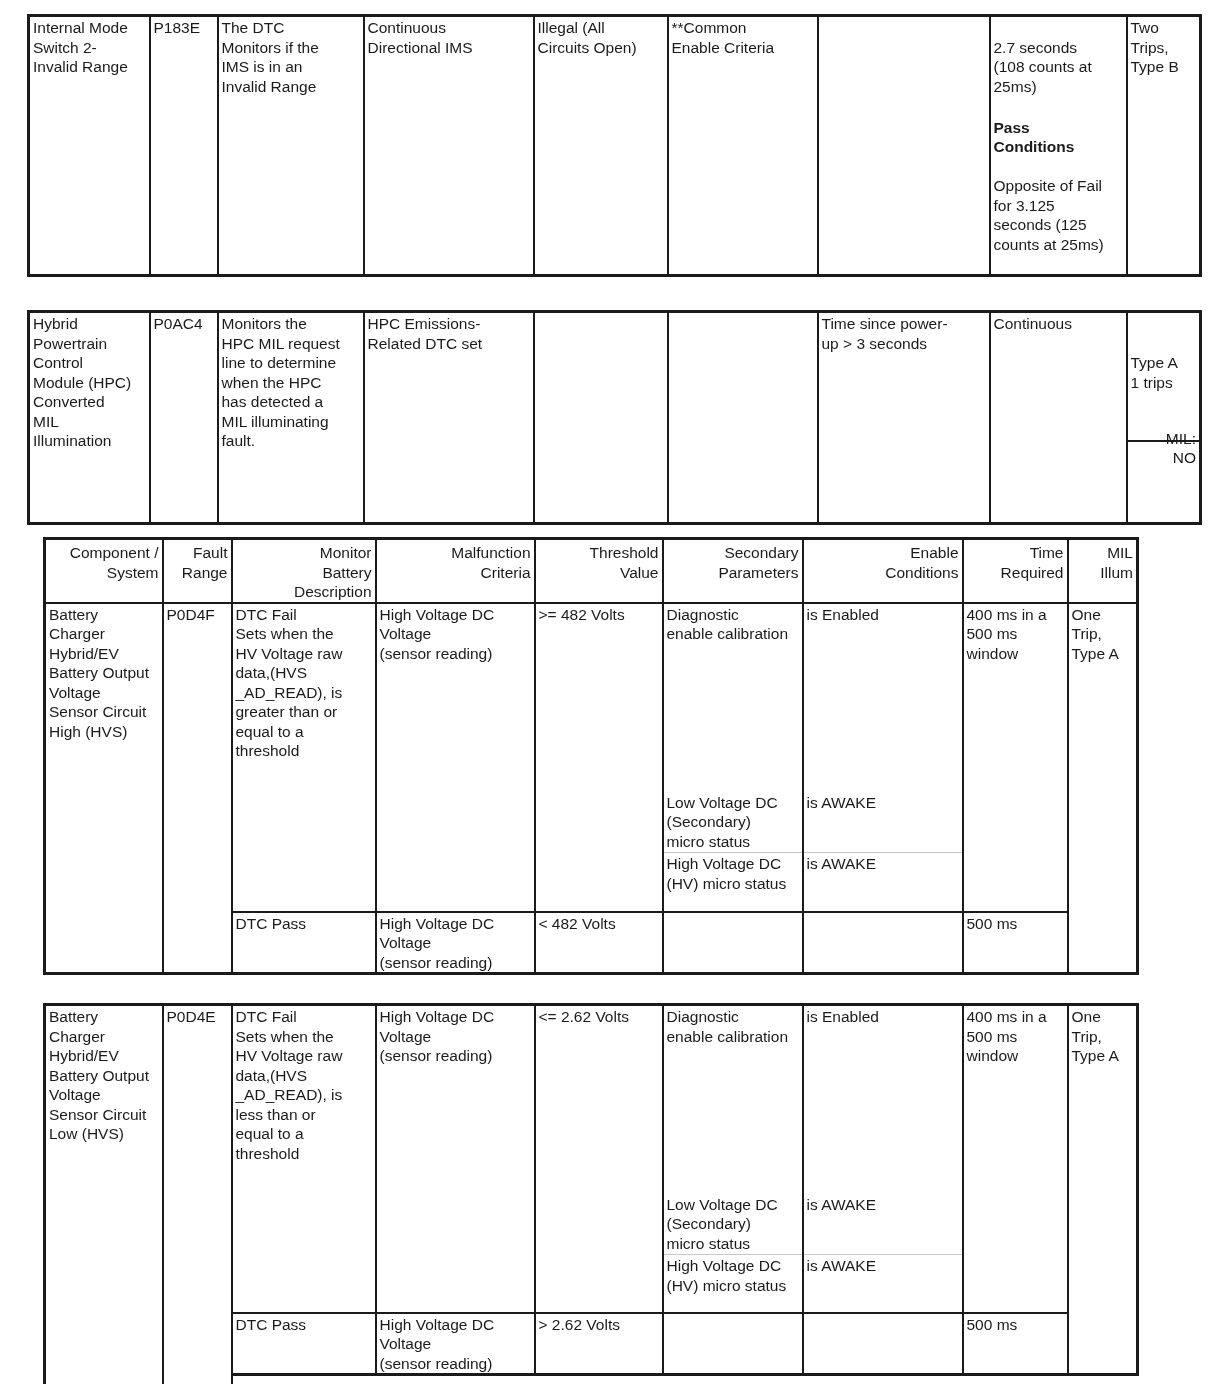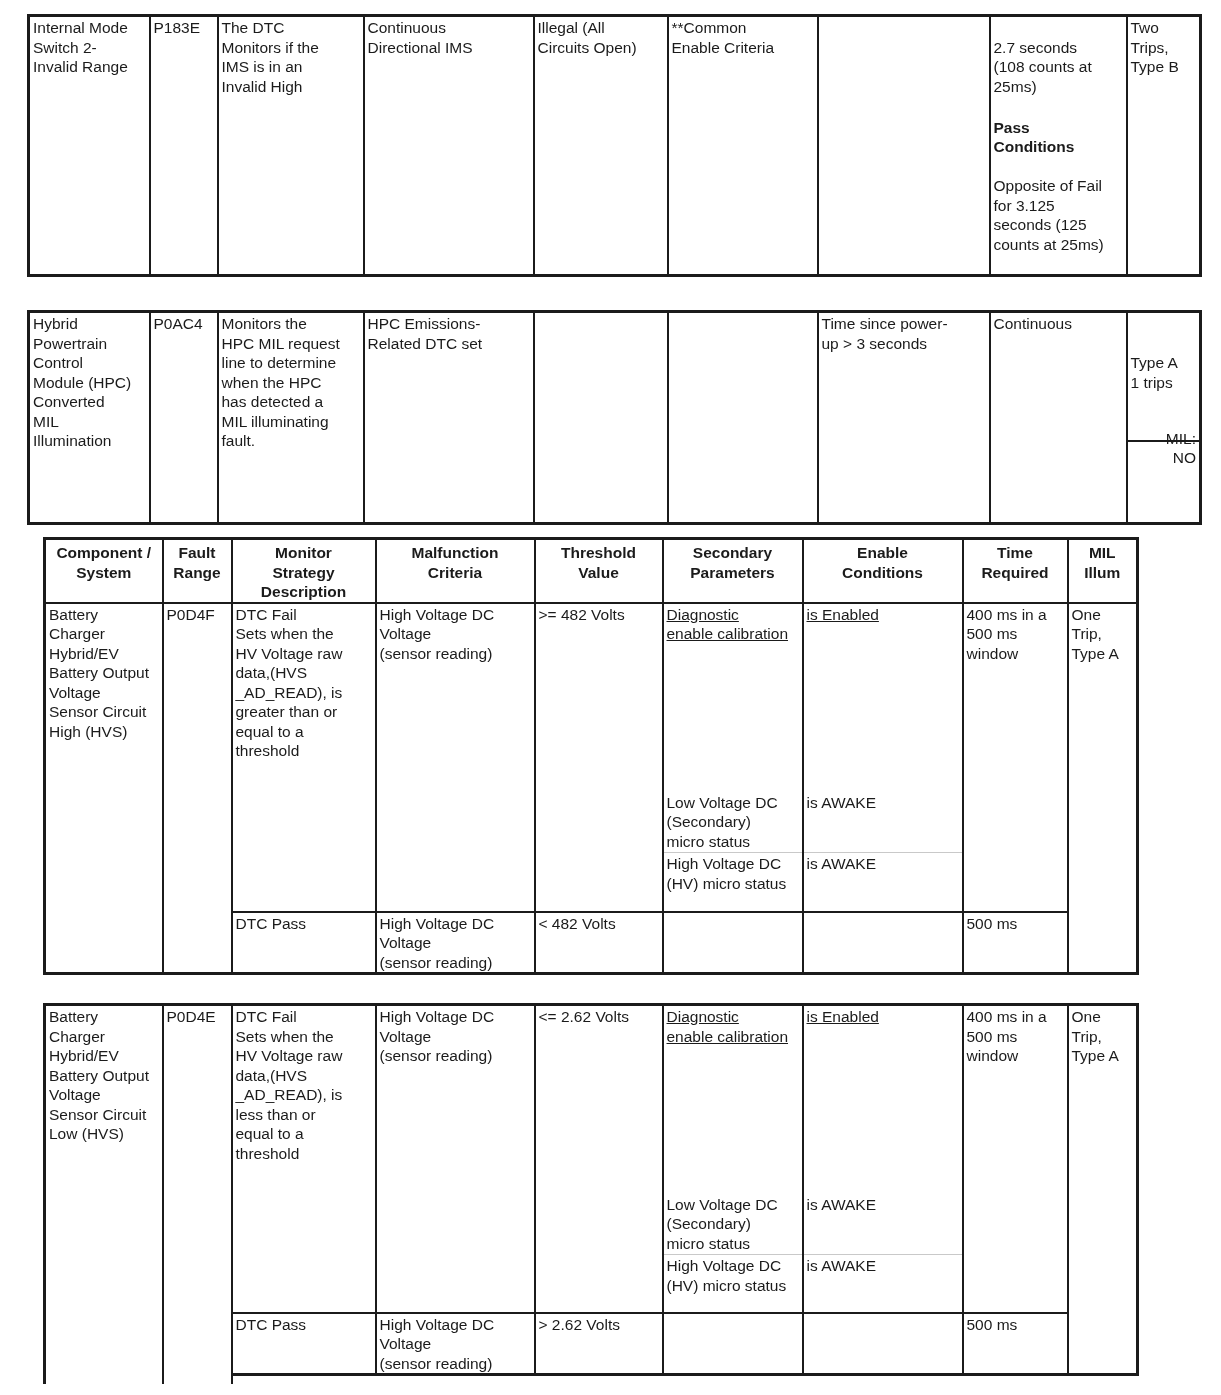--- a/index.html
+++ b/index.html
@@ -24,26 +24,26 @@
   .dtc td, .dtc th {
     border: 2px solid #1b1b1b;
     vertical-align: top;
     padding: 1px 3px 0 3px;
     white-space: pre-line;
     overflow: hidden;
     text-align: left;
     font-weight: normal;
   }
   .dtc th {
-    font-weight: bold;
-    text-align: center;
+    font-weight: normal;
+    text-align: right;
     padding-top: 3px;
   }
   
-  .nb { border-bottom: 0 !important; text-decoration: underline; }
+  .nb { border-bottom: 0 !important; }
   .nt { border-top: 0 !important; }
   .gb { border-bottom: 1px solid #c9c9c9 !important; }
   .gt { border-top: 1px solid #c9c9c9 !important; }
   
   .ot { border-top: 3px solid #1b1b1b !important; }
   .ol { border-left: 3px solid #1b1b1b !important; }
   .or { border-right: 3px solid #1b1b1b !important; }
   .ob { border-bottom: 3px solid #1b1b1b !important; }
   .cut { border-bottom: 0 !important; }
   .stub { border: 0 !important; }
@@ -73,21 +73,21 @@
     </colgroup>
     <tbody>
         <tr style="height:246px">
       <td>Internal Mode
 Switch 2-
 Invalid Range</td>
       <td>P183E</td>
       <td>The DTC
 Monitors if the
 IMS is in an
-Invalid High</td>
+Invalid Range</td>
       <td>Continuous
 Directional IMS</td>
       <td>Illegal (All
 Circuits Open)</td>
       <td>**Common
 Enable Criteria</td>
       <td></td>
       <td>
         <div>2.7 seconds
 (108 counts at
@@ -167,21 +167,21 @@
         <col style="width:105px">
         <col style="width:70px">
     </colgroup>
     <tbody>
         <tr style="height:60px">
       <th>Component /
 System</th>
       <th>Fault
 Range</th>
       <th>Monitor
-Strategy
+Battery
 Description</th>
       <th>Malfunction
 Criteria</th>
       <th>Threshold
 Value</th>
       <th>Secondary
 Parameters</th>
       <th>Enable
 Conditions</th>
       <th>Time

